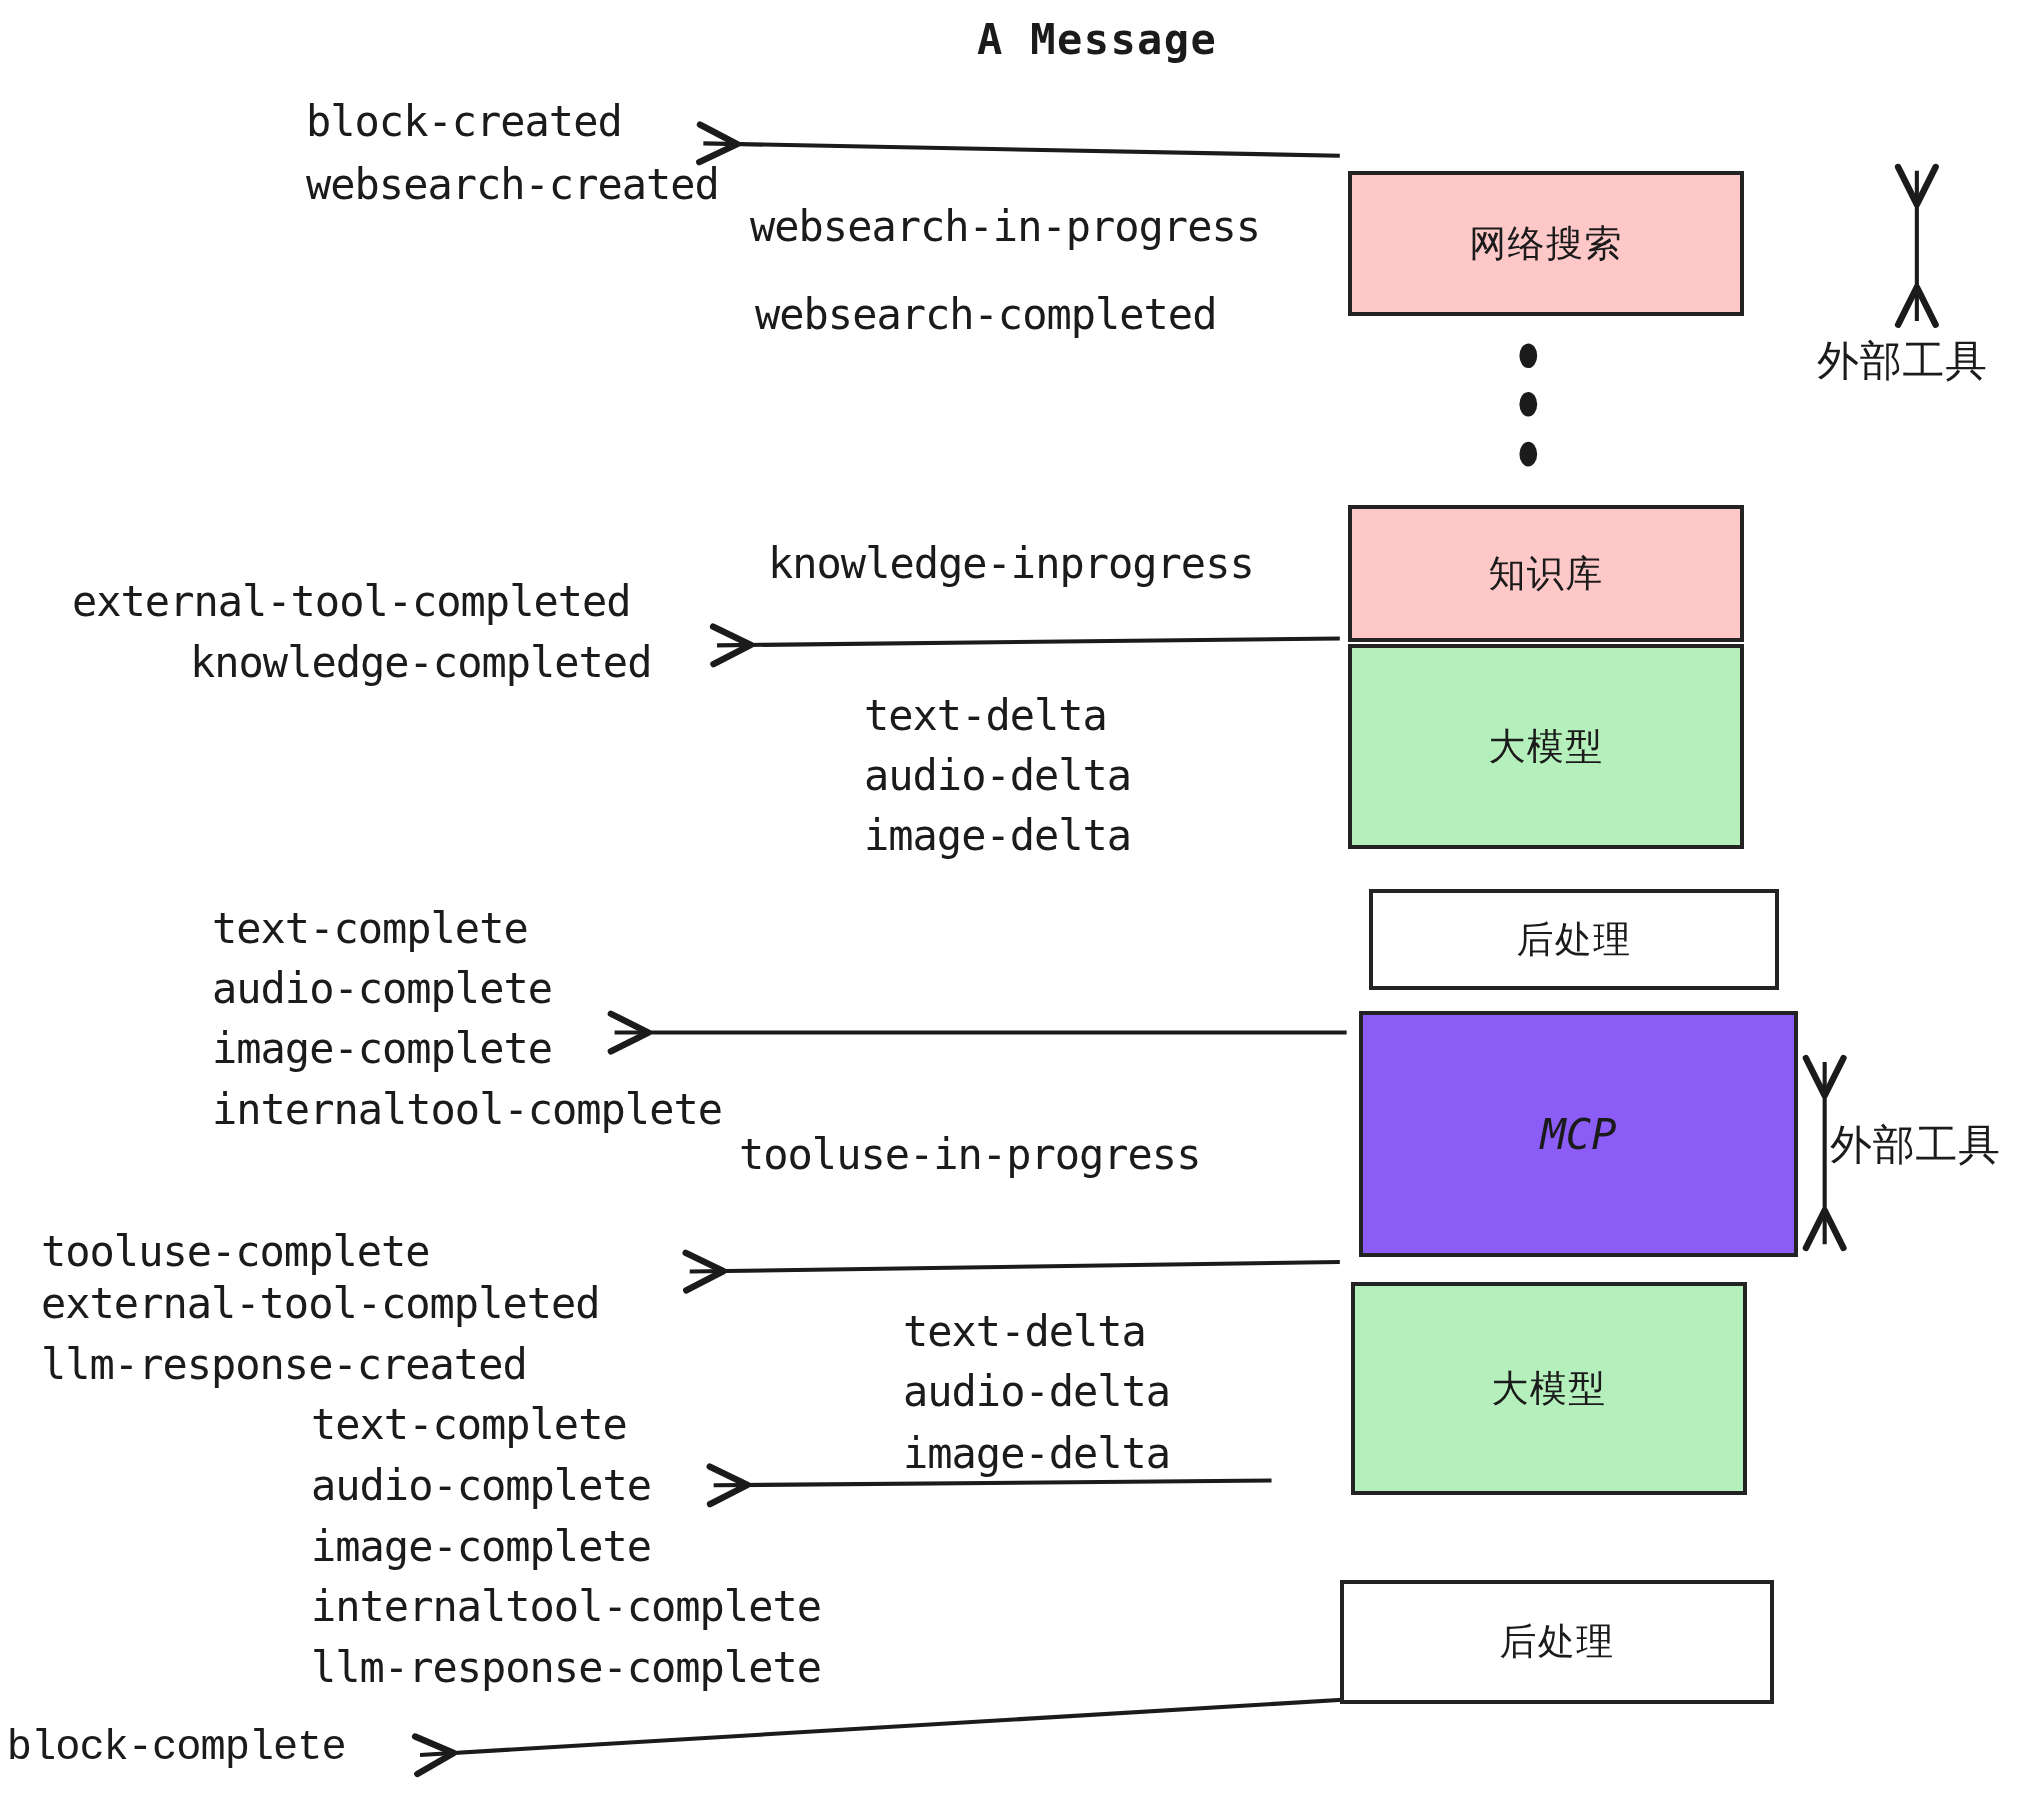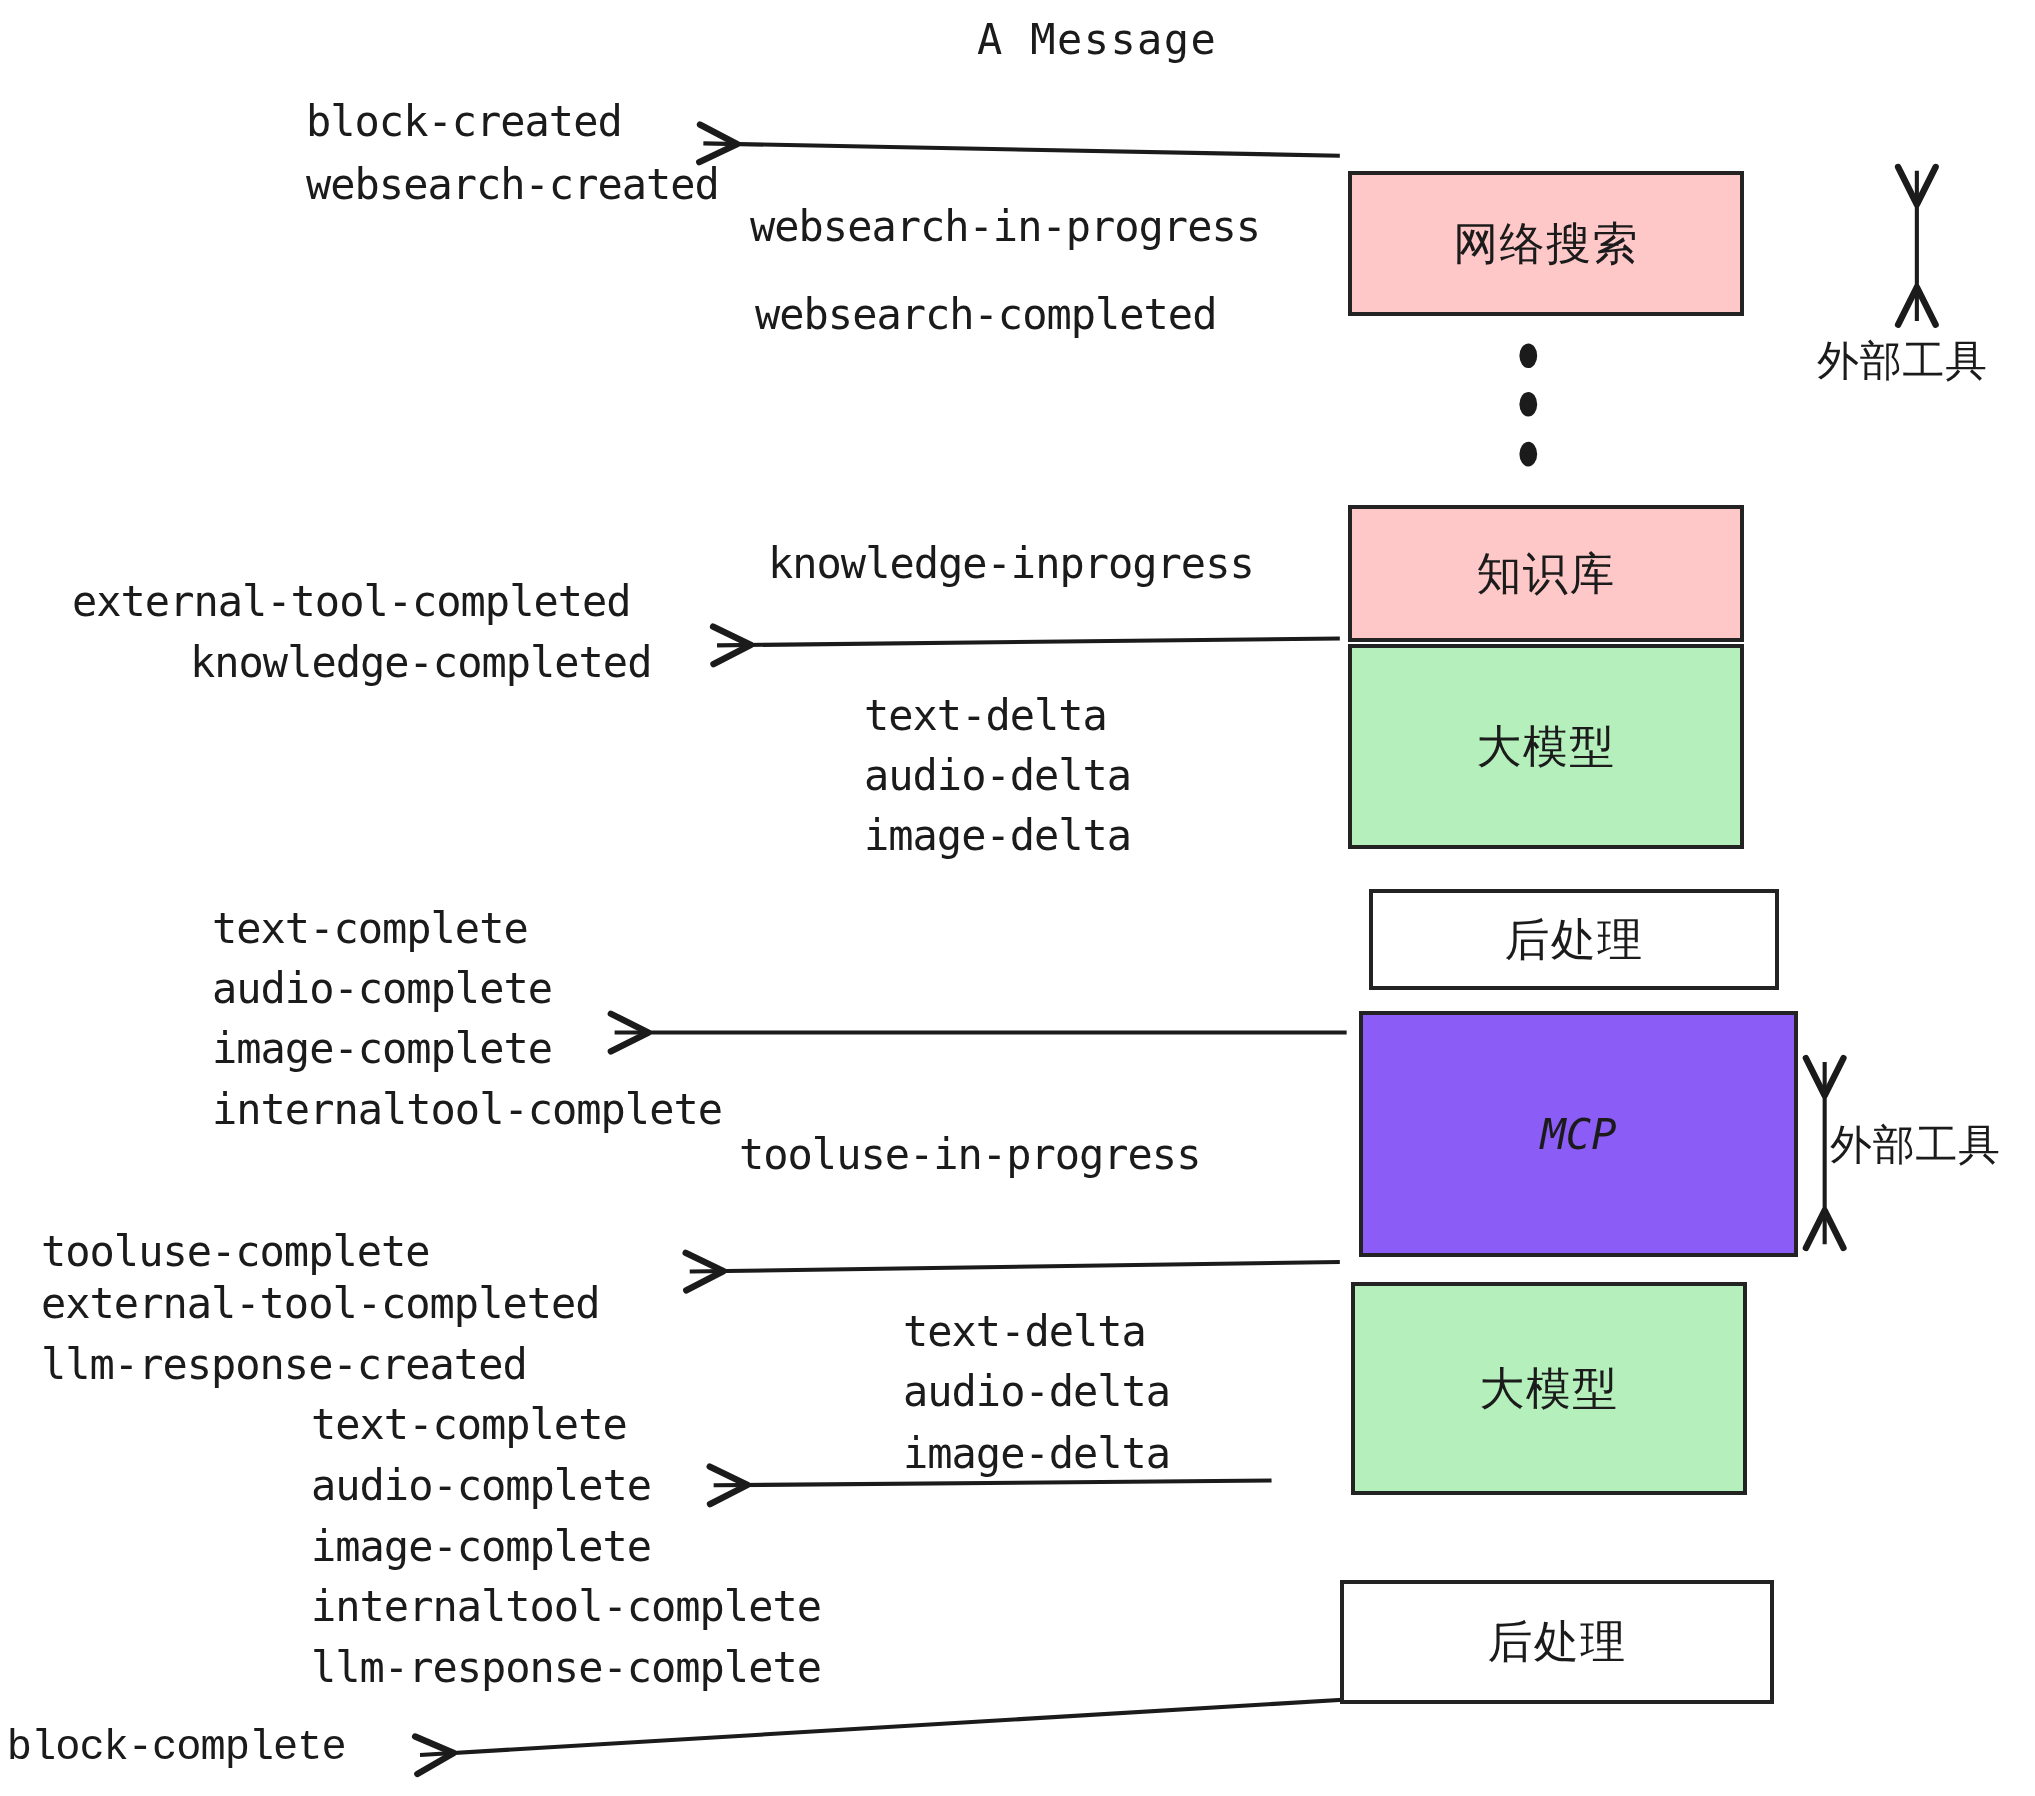--- a/index.html
+++ b/index.html
@@ -37,36 +37,37 @@
   
   #title {
     position: absolute;
     left: 977px;
     top: 15px;
     font-family: "DejaVu Sans Mono", monospace;
     font-size: 42px;
     letter-spacing: 1.4px;
     color: #1b1b1b;
     white-space: nowrap;
+    font-weight: bold;
   }
 
   
   .box {
     position: absolute;
     box-sizing: border-box;
     border: 4.8px solid #232323;
     display: flex;
     align-items: center;
     justify-content: center;
     font-family: "DejaVu Sans", sans-serif;
     color: #1b1b1b;
     white-space: nowrap;
   }
   .box .box-label {
-    font-size: 45px;
+    font-size: 37px;
     letter-spacing: 1.4px;
     font-family: "DejaVu Sans", sans-serif;
   }
   .box.mcp .box-label {
     font-family: "DejaVu Sans Mono", monospace;
     font-size: 42px;
     letter-spacing: 0px;
   }
 
   

